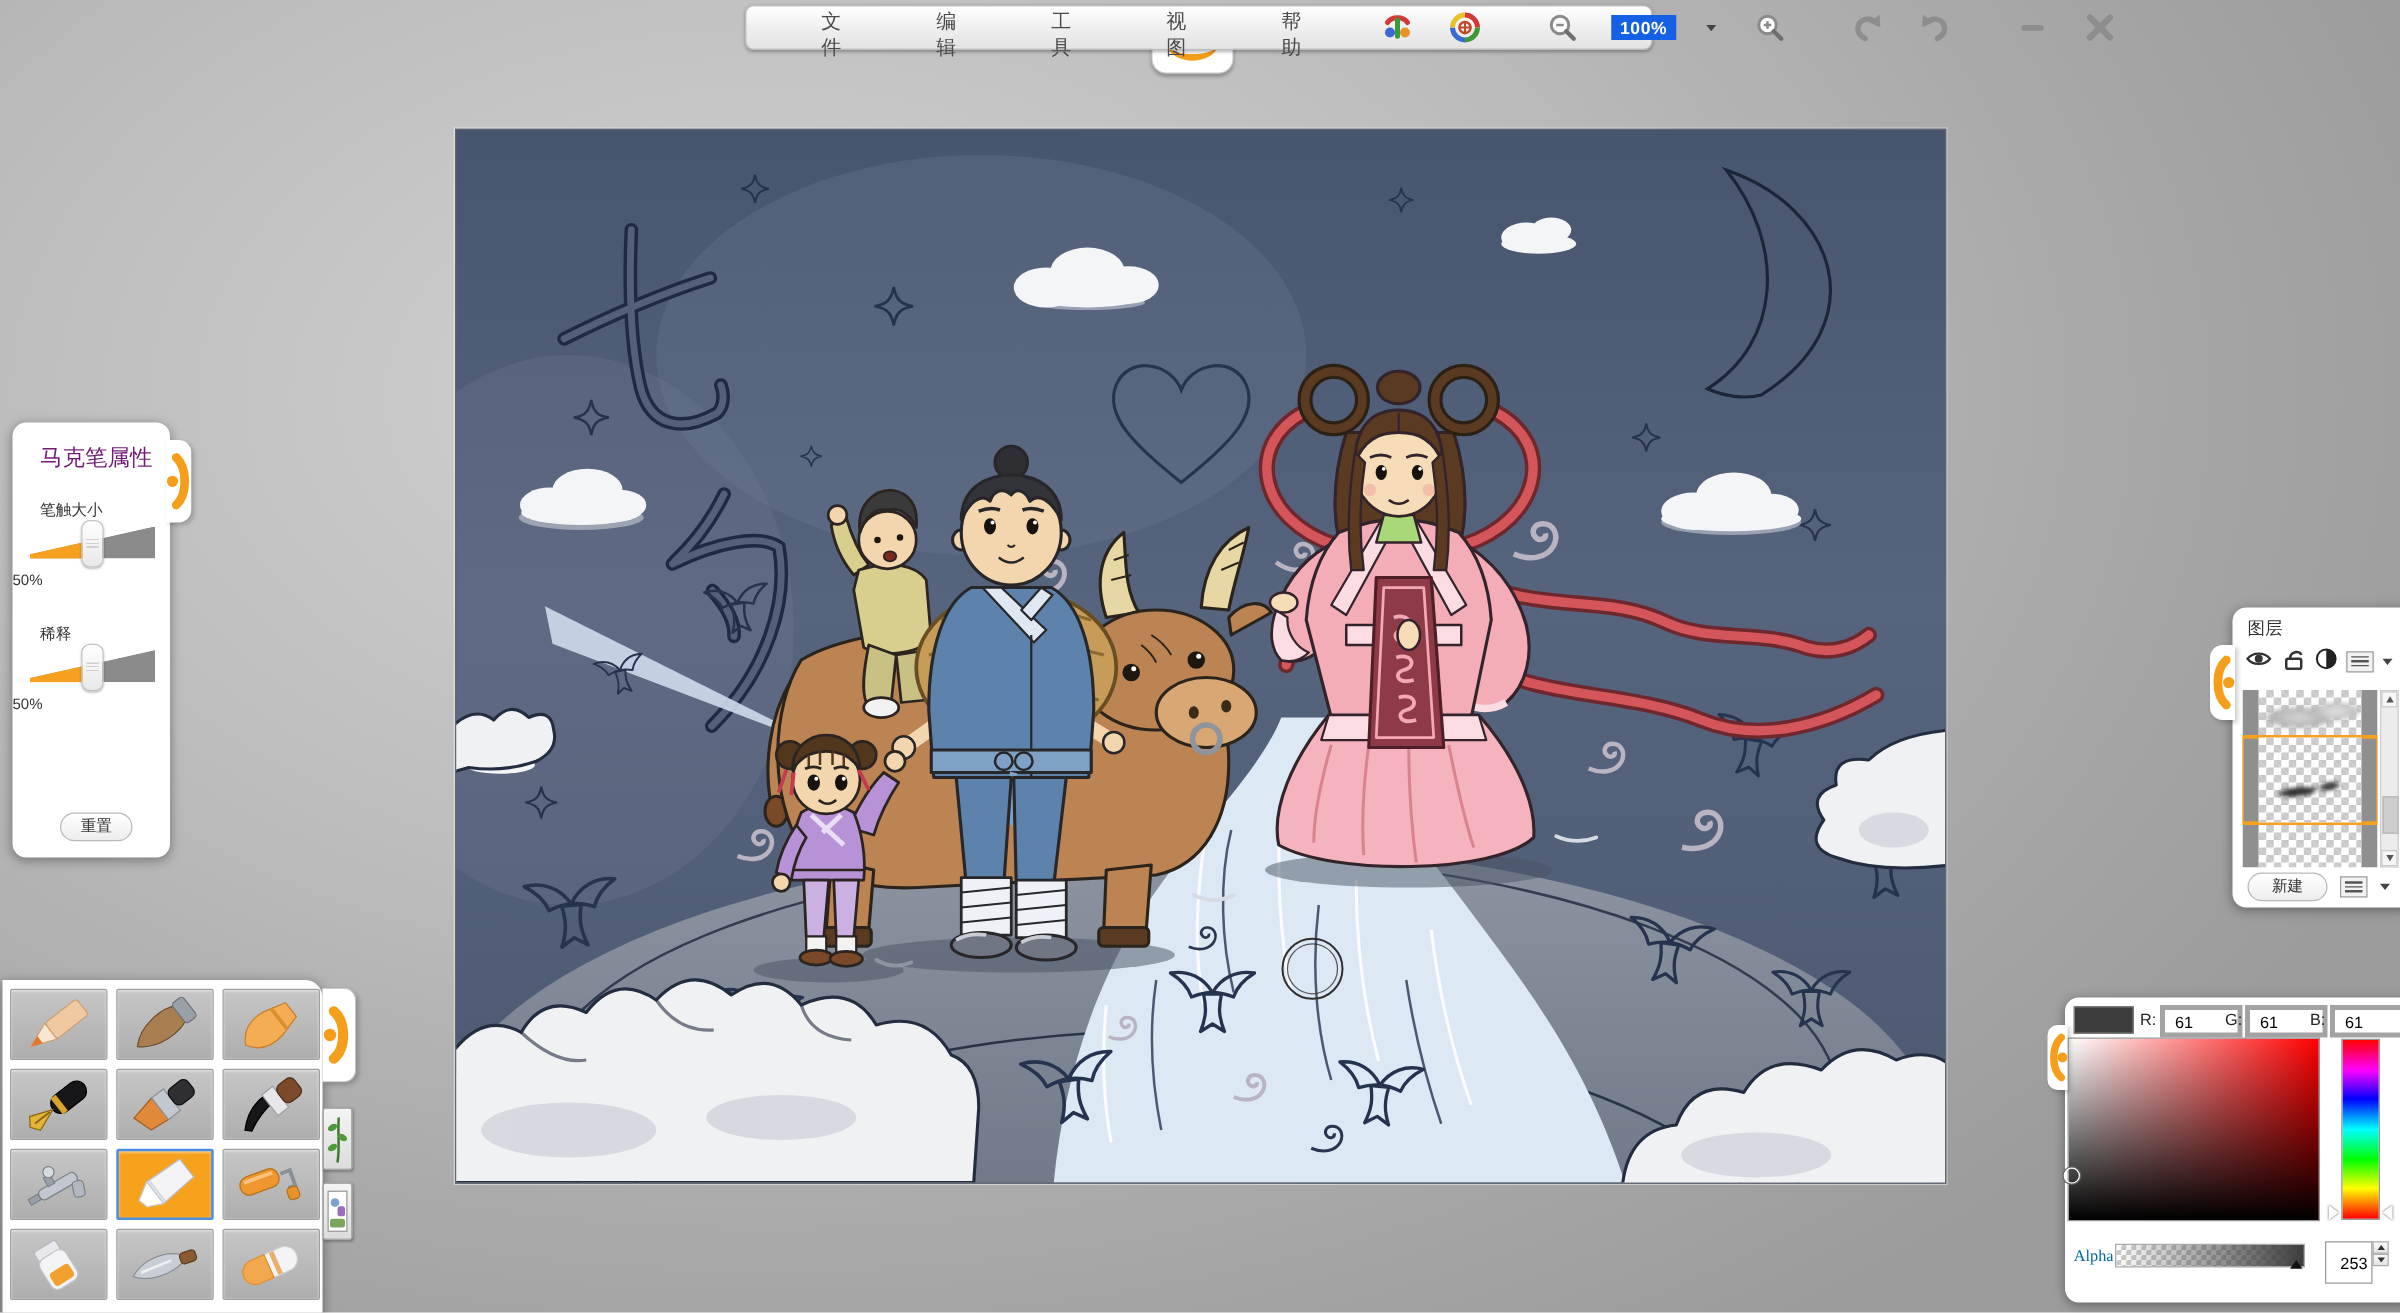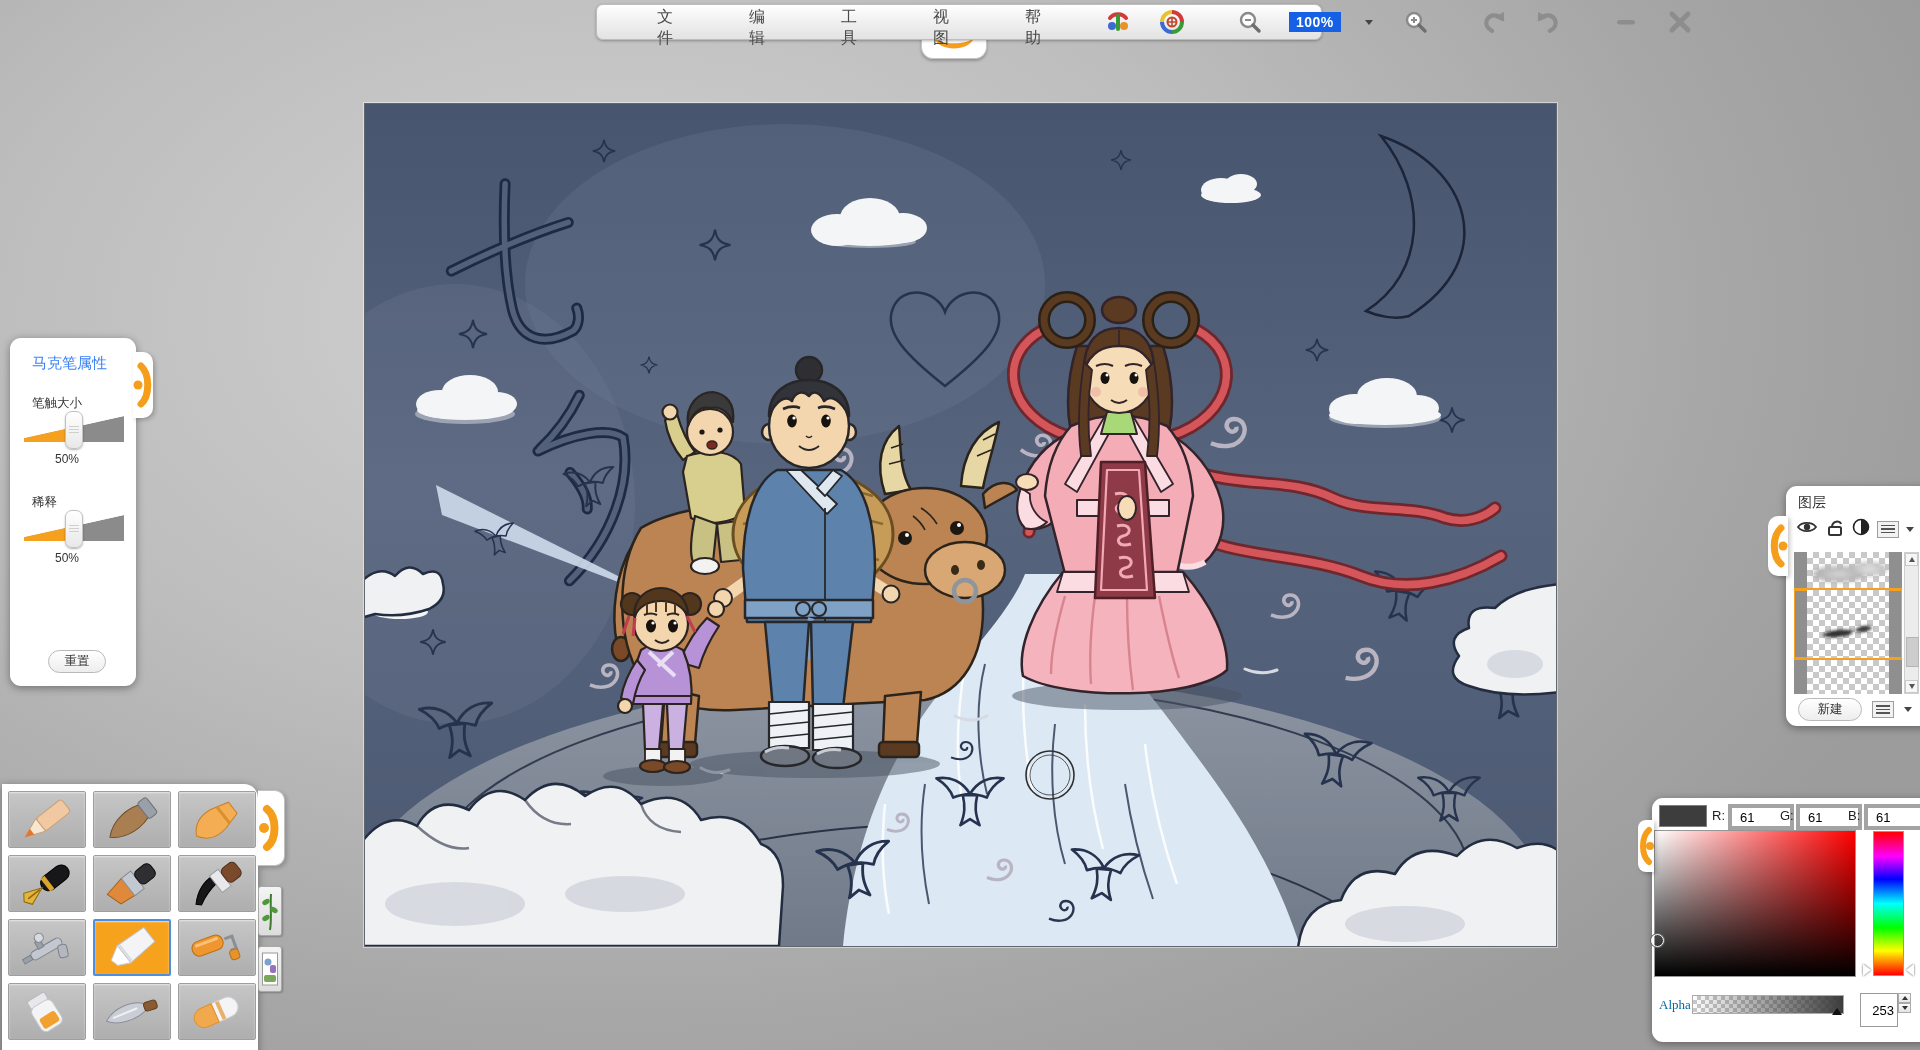--- a/index.html
+++ b/index.html
@@ -41,34 +41,34 @@
     position:absolute;left:364px;top:103px;width:1191px;height:842px;
     border:1px solid #62666e;box-shadow:0 0 0 1px rgba(255,255,255,.45);
     background:#55617a;
   }
   #canvas svg{display:block;}
   
   .panel{position:absolute;background:#fff;border-radius:11px;box-shadow:0 2px 9px rgba(0,0,0,.38);}
   .ear{position:absolute;background:#fff;box-shadow:2px 2px 4px rgba(0,0,0,.22);}
   
   #marker-panel{left:10px;top:338px;width:126px;height:348px;z-index:3;}
-  #marker-panel .title{font-size:15px;color:#3b82f6;padding:16px 0 0 22px;}
+  #marker-panel .title{font-size:18px;color:#701a75;padding:16px 0 0 22px;}
   .slider-label{font-size:12.5px;color:#333;margin:22px 0 4px 22px;}
   .wedge{position:relative;width:100px;height:26px;margin-left:14px;}
   .wedge .track{position:absolute;inset:0;background:#8b8b8b;clip-path:polygon(0 86%,100% 0,100% 100%,0 100%);}
   .wedge .wedge-fill{position:absolute;left:0;top:0;bottom:0;width:50%;background:#f5a01e;clip-path:none;}
   .wedge .clipwrap{position:absolute;inset:0;clip-path:polygon(0 86%,100% 0,100% 100%,0 100%);}
   .slider-handle{
     position:absolute;top:-5px;left:50%;transform:translateX(-50%);
     width:16px;height:36px;background:linear-gradient(#fff,#e8e8e8);
     border:1px solid #c2c2c2;border-radius:7px;box-shadow:0 1px 2px rgba(0,0,0,.3);
   }
   .slider-handle:after{content:"";position:absolute;left:3px;right:3px;top:14px;height:8px;
     background:repeating-linear-gradient(#cfcfcf 0 1px,transparent 1px 3px);}
-  .pct{font-size:12px;color:#333;text-align:center;width:114px;margin-top:10px;}
+  .pct{font-size:12px;color:#333;text-align:left;width:114px;margin-top:10px;}
   .pill-btn{
     display:block;margin:0 auto;width:58px;height:23px;border-radius:12px;
     background:linear-gradient(#fff,#ededed);border:1px solid #b9b9b9;
     font-size:12.5px;color:#333;font-family:inherit;cursor:default;
   }
   
   #tool-palette{left:2px;top:784px;width:256px;height:280px;border-radius:0 14px 14px 0;z-index:3;}
   #tool-grid{display:grid;grid-template-columns:repeat(3,78px);grid-auto-rows:57px;gap:7px;padding:7px 0 0 6px;}
   .tool-cell{
     border:1px solid #9e9e9e;border-radius:2px;padding:0;cursor:default;

